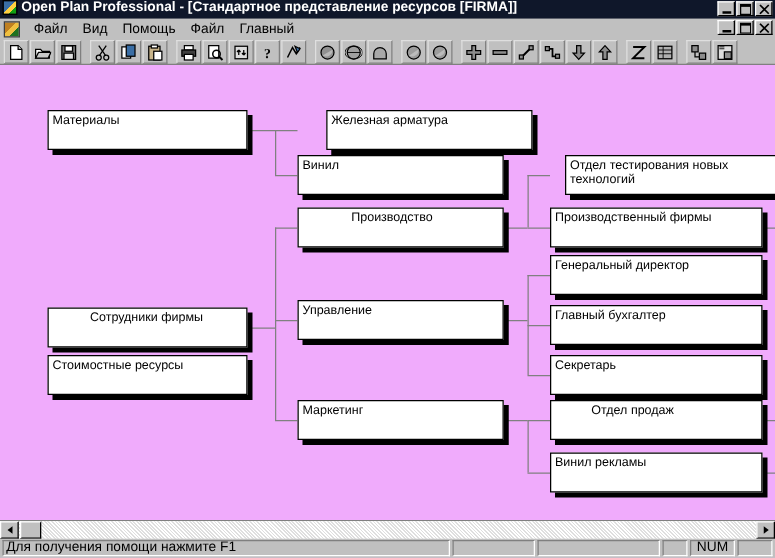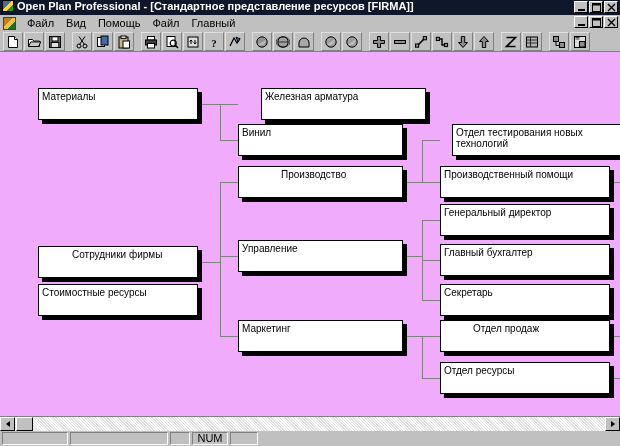--- a/index.html
+++ b/index.html
@@ -412,21 +412,21 @@
         <div class="node" style="left: 238px; top: 72px; width: 165px; height: 32px;">
           <span>Винил</span>
         </div>
         <div class="node" style="left: 238px; top: 114px; width: 165px; height: 32px; padding-left: 42px;">
           <span>Производство</span>
         </div>
         <div class="node" style="left: 440px; top: 72px; width: 170px; height: 32px; margin-left: 12px;">
           <span>Отдел тестирования новых технологий</span>
         </div>
         <div class="node" style="left: 440px; top: 114px; width: 170px; height: 32px;">
-          <span>Производственный помощи</span>
+          <span>Производственный фирмы</span>
         </div>
         <div class="node" style="left: 38px; top: 194px; width: 160px; height: 32px; padding-left: 33px;">
           <span>Сотрудники фирмы</span>
         </div>
         <div class="node" style="left: 38px; top: 232px; width: 160px; height: 32px;">
           <span>Стоимостные ресурсы</span>
         </div>
         <div class="node" style="left: 238px; top: 188px; width: 165px; height: 32px;">
           <span>Управление</span>
         </div>
@@ -439,37 +439,38 @@
         <div class="node" style="left: 440px; top: 232px; width: 170px; height: 32px;">
           <span>Секретарь</span>
         </div>
         <div class="node" style="left: 238px; top: 268px; width: 165px; height: 32px;">
           <span>Маркетинг</span>
         </div>
         <div class="node" style="left: 440px; top: 268px; width: 170px; height: 32px; padding-left: 32px;">
           <span>Отдел продаж</span>
         </div>
         <div class="node" style="left: 440px; top: 310px; width: 170px; height: 32px;">
-          <span>Отдел ресурсы</span>
+          <span>Винил рекламы</span>
         </div>
       </div>
   </div>
 
   <div class="hscroll">
     <div class="sb-track"></div>
     <div class="sb-arrow left">
         <span class="arr l"></span>
       </div>
     <div class="sb-thumb"></div>
     <div class="sb-arrow right">
         <span class="arr r"></span>
       </div>
   </div>
 
   <div class="statusbar">
+    <div class="spanel grow">Для получения помощи нажмите F1</div>
     <div class="spanel p2"></div>
     <div class="spanel p3"></div>
     <div class="spanel p4"></div>
     <div class="spanel p5">NUM</div>
     <div class="spanel p6"></div>
   </div>
 
 </div>
 
 </body></html>

